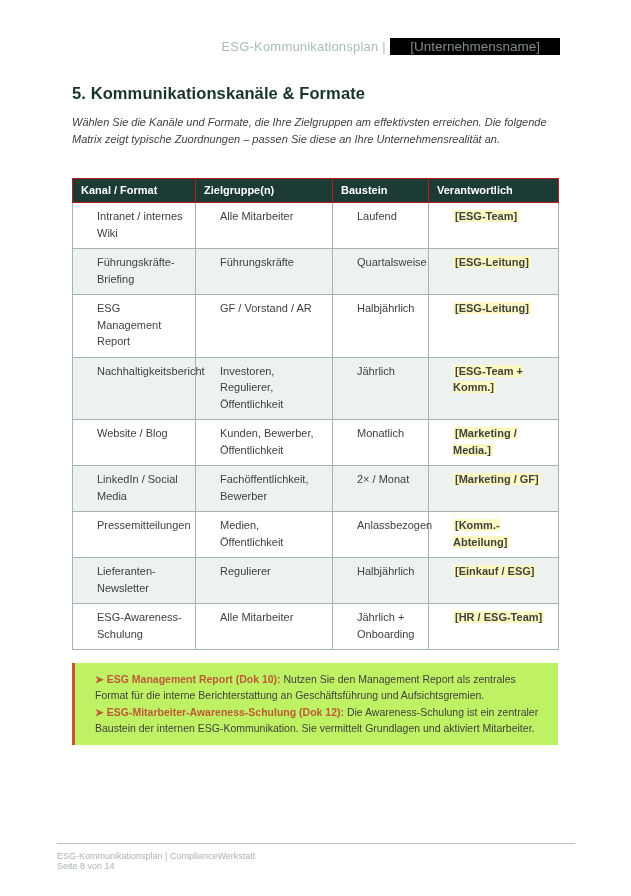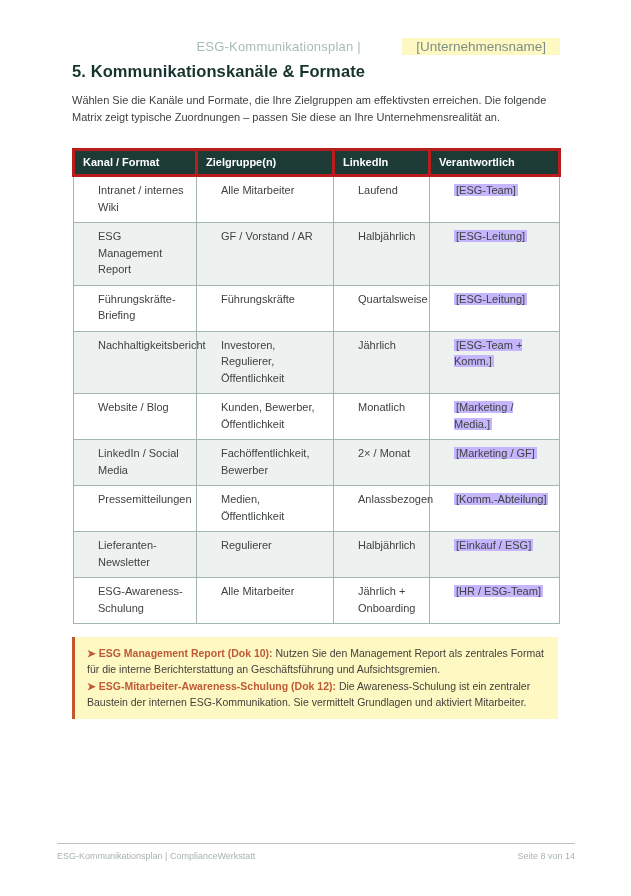--- a/index.html
+++ b/index.html
@@ -22,83 +22,84 @@
     white-space: nowrap;
   }
   .doc-header .doc-label {
     color: #a9bcb6;
     font-size: 13px;
     letter-spacing: .2px;
   }
   .doc-header .company {
     color: #7e8c88;
     font-size: 13.5px;
-    background: #fef9c3;
-    padding: 1px 14px;
-    margin-left: 37px;
+    background: #000000;
+    padding: 1px 20px;
   }
   
   .content {
     position: absolute;
     left: 72px;
-    top: 62px;
+    top: 84px;
     width: 486px;
   }
   h1.section-title {
     margin: 0 0 11px 0;
     font-size: 16.5px;
     font-weight: bold;
     color: #16332e;
     letter-spacing: .1px;
   }
   p.intro {
-    margin: 0 0 22px 0;
+    margin: 0 0 30px 0;
     font-size: 11px;
     line-height: 1.55;
     color: #3e4240;
+    font-style: italic;
   }
   
   table.matrix {
     width: 100%;
     border-collapse: collapse;
     table-layout: fixed;
     font-size: 11px;
   }
   table.matrix col.c1 { width: 123px; }
   table.matrix col.c2 { width: 137px; }
   table.matrix col.c3 { width: 96px; }
   table.matrix col.c4 { width: 130px; }
   table.matrix th {
     background: #1c3b35;
     color: #ffffff;
     font-weight: bold;
     text-align: left;
     padding: 5px 8px 6px 8px;
-    border: 3px solid #b91c1c;
+    border: 1px solid #b91c1c;
     font-size: 11px;
   }
   table.matrix th + th { border-left: 1px solid #5d7a73; }
   table.matrix td {
     border: 1px solid #a3b5b0;
     padding: 5px 8px 7px 24px;
     vertical-align: top;
     color: #3e4240;
     line-height: 1.5;
   }
   table.matrix tbody tr:nth-child(even) { background: #edf2f1; }
   .hl {
-    background: #c4b5fd;
+    background: #fef9c3;
     padding: 0 2px;
+    font-weight: bold;
   }
   
   .callout {
     margin-top: 13px;
-    background: #fef9c3;
+    background: #bef264;
     border-left: 3px solid #c4572f;
-    padding: 8px 10px 9px 12px;
+    padding: 8px 10px 9px 20px;
     font-size: 10.5px;
     line-height: 1.55;
     color: #43403d;
   }
   .callout p { margin: 0; }
   .callout p + p { margin-top: 0; }
   .callout .co-title {
     font-weight: bold;
     color: #bf5936;
   }
@@ -107,20 +108,21 @@
     position: absolute;
     left: 57px;
     right: 56px;
     top: 843px;
     border-top: 1px solid #b7c2bf;
     padding-top: 7px;
     display: flex;
     justify-content: space-between;
     font-size: 9px;
     color: #a8b4b1;
+    flex-direction: column;
   }
 </style>
 </head>
 <body>
 
 <div class="page">
 
   <div class="doc-header">
     <span class="doc-label">ESG-Kommunikationsplan |</span>
     <span class="company">[Unternehmensname]</span>
@@ -136,44 +138,44 @@
       <colgroup>
         <col class="c1">
           <col class="c2">
           <col class="c3">
           <col class="c4">
       </colgroup>
       <thead>
         <tr>
           <th>Kanal / Format</th>
           <th>Zielgruppe(n)</th>
-          <th>LinkedIn</th>
+          <th>Baustein</th>
           <th>Verantwortlich</th>
         </tr>
       </thead>
       <tbody>
           <tr>
             <td>Intranet / internes Wiki</td>
             <td>Alle Mitarbeiter</td>
             <td>Laufend</td>
             <td><span class="hl">[ESG-Team]</span></td>
           </tr>
           <tr>
+            <td>Führungskräfte-Briefing</td>
+            <td>Führungskräfte</td>
+            <td>Quartalsweise</td>
+            <td><span class="hl">[ESG-Leitung]</span></td>
+          </tr>
+          <tr>
             <td>ESG Management Report</td>
             <td>GF / Vorstand / AR</td>
             <td>Halbjährlich</td>
             <td><span class="hl">[ESG-Leitung]</span></td>
           </tr>
           <tr>
-            <td>Führungskräfte-Briefing</td>
-            <td>Führungskräfte</td>
-            <td>Quartalsweise</td>
-            <td><span class="hl">[ESG-Leitung]</span></td>
-          </tr>
-          <tr>
             <td>Nachhaltigkeitsbericht</td>
             <td>Investoren, Regulierer, Öffentlichkeit</td>
             <td>Jährlich</td>
             <td><span class="hl">[ESG-Team + Komm.]</span></td>
           </tr>
           <tr>
             <td>Website / Blog</td>
             <td>Kunden, Bewerber, Öffentlichkeit</td>
             <td>Monatlich</td>
             <td><span class="hl">[Marketing / Media.]</span></td>

